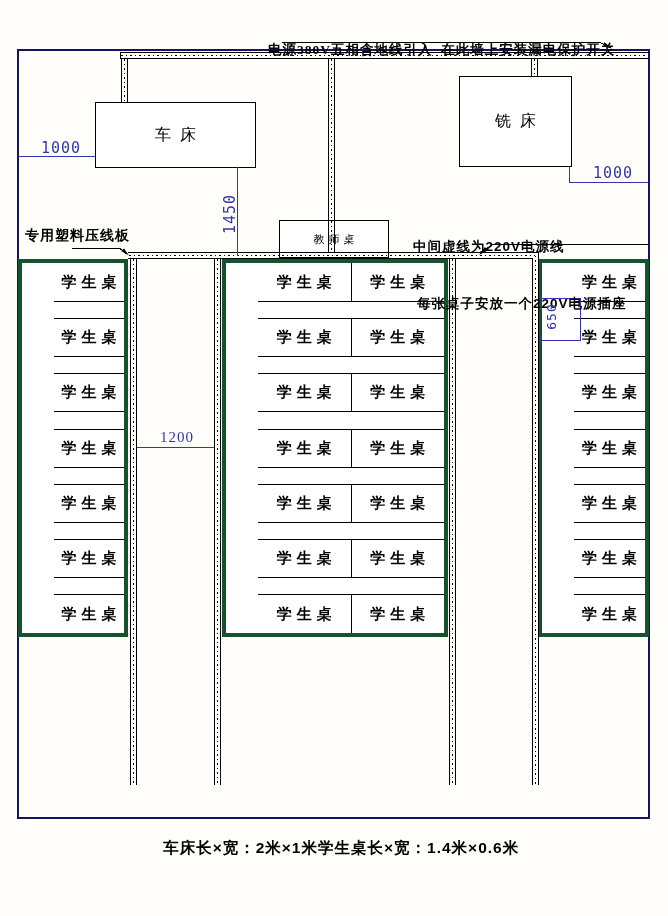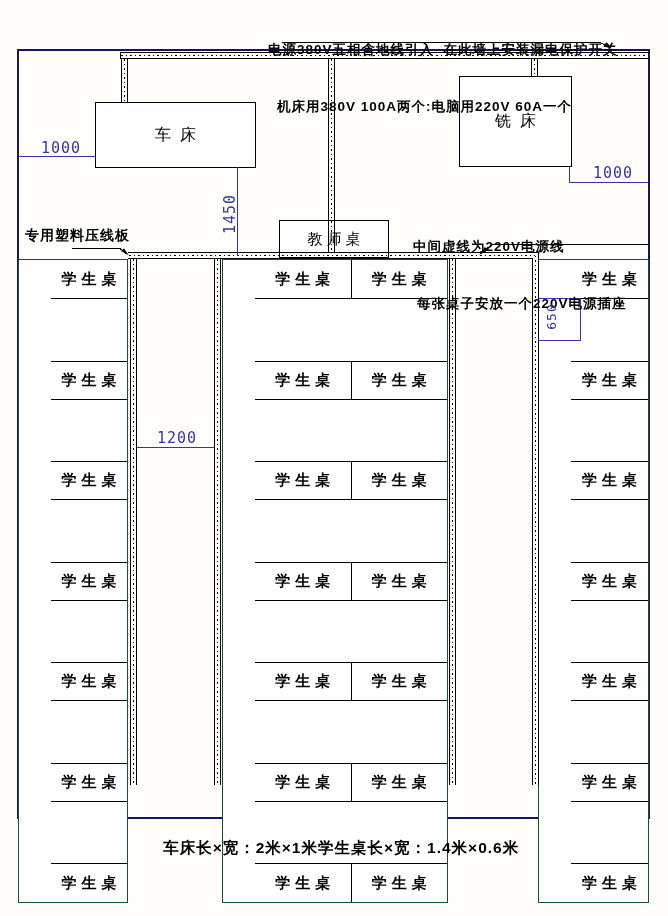--- a/index.html
+++ b/index.html
@@ -6,56 +6,56 @@
   .canvas{position:relative;width:668px;height:916px;background:#fffefb;
           font-family:"Liberation Sans",sans-serif;color:#000;overflow:hidden;}
   
   .room{position:absolute;left:17px;top:49px;width:633px;height:770px;
         border:2px solid #15155f;box-sizing:border-box;background:transparent;}
   
   .box{position:absolute;border:1px solid #000;background:#fff;box-sizing:border-box;
        display:flex;align-items:center;justify-content:center;font-size:16px;}
   .lathe{left:95px;top:102px;width:161px;height:66px;letter-spacing:9px;padding-left:9px;}
   .mill{left:459px;top:76px;width:113px;height:91px;letter-spacing:9px;padding-left:9px;}
-  .teacher{left:279px;top:220px;width:110px;height:38px;font-size:15px;letter-spacing:4px;padding-left:4px;}
-  
-  .col{position:absolute;top:259px;height:644px;border:1px solid #14532d;background:#fff;
+  .teacher{left:279px;top:220px;width:110px;height:38px;font-size:11px;letter-spacing:4px;padding-left:4px;}
+  
+  .col{position:absolute;top:259px;height:378px;border:4px solid #14532d;background:#fff;
        box-sizing:border-box;display:flex;flex-direction:column;padding-left:32px;}
   .col-left{left:18px;width:110px;}
   .col-middle{left:222px;width:226px;}
   .col-right{left:538px;width:111px;}
   .desk{flex:0 0 39px;border-top:1px solid #000;border-bottom:1px solid #000;display:flex;box-sizing:border-box;}
   .desk:first-child{border-top:none;}
   .desk:last-child{border-bottom:none;}
   .gapcell{flex:1 1 auto;}
   .half{flex:1;display:flex;align-items:center;justify-content:center;
         font-weight:bold;font-size:15px;letter-spacing:5px;padding-left:5px;}
   .desk.pair .half:first-child{border-right:1px solid #000;}
   
   svg.overlay{position:absolute;left:0;top:0;z-index:5;}
   svg .ln{stroke:#000;stroke-width:1;shape-rendering:crispEdges;}
   svg .dot{stroke:#000;stroke-width:1;stroke-dasharray:1.5 3;shape-rendering:crispEdges;}
   svg .blue{stroke:#3335a8;stroke-width:1;shape-rendering:crispEdges;}
   svg .arr{fill:#000;stroke:none;}
   
   .note{position:absolute;font-weight:bold;font-size:13.5px;letter-spacing:1px;
         line-height:19px;white-space:pre;z-index:6;}
-  .note-top{left:268px;top:2px;}
+  .note-top{left:268px;top:2px;font-family:Liberation Serif, serif;}
   .note-top .l2{padding-left:9px;}
   .note-mid{left:413px;top:199px;}
   .note-mid .l2{padding-left:4px;}
   .note-wire{left:25px;top:226px;font-size:14px;text-align:right;}
   
   .dim{position:absolute;color:#3335a8;font-family:"DejaVu Sans Mono","Liberation Mono",monospace;
        font-size:15px;letter-spacing:1px;text-align:center;z-index:6;font-weight:normal;}
   .dim-1000-left{left:26px;top:139px;width:70px;}
   .dim-1000-right{left:580px;top:164px;width:66px;}
   .dim-1450{left:196px;top:205px;width:68px;transform:rotate(-90deg);}
   .dim-650{left:528px;top:309px;width:46px;font-size:13px;transform:rotate(-90deg);}
-  .dim-1200{left:139px;top:429px;width:76px;}
+  .dim-1200{left:139px;top:429px;width:76px;font-family:Liberation Serif, serif;}
   
   .summary{position:absolute;left:30px;top:835px;font-weight:bold;font-size:15.5px;
            line-height:26px;letter-spacing:1px;z-index:6;}
   .summary .row{white-space:pre;text-align:right;}
   .summary .cleft{display:inline-block;width:288px;}
 </style>
 </head>
 <body>
 
 <div class="canvas">
@@ -229,21 +229,20 @@
       <polygon class="arr" points="612,48.5 603.5,46.5 605.5,43"></polygon>
       <polyline class="ln" fill="none" points="72,248.5 120,248.5 127.5,254.5"></polyline>
       <polygon class="arr" points="129,255.5 121,251 124,248.5"></polygon>
       <polyline class="ln" fill="none" points="648,244.5 492,244.5 480,254"></polyline>
       <polygon class="arr" points="479,255 485,247 488,250.5"></polygon>
     </g>
   </svg>
 
   <div class="note note-top">
     <div class="l1">电源380V五相含地线引入  在此墙上安装漏电保护开关</div>
-    <div class="l2">机床用380V 100A两个:电脑用220V 60A一个</div>
   </div>
   <div class="note note-mid">
     <div class="l1">中间虚线为220V电源线</div>
     <div class="l2">每张桌子安放一个220V电源插座</div>
   </div>
   <div class="note note-wire">专用塑料压线板</div>
 
   <div class="dim dim-1000-left">1000</div>
   <div class="dim dim-1000-right">1000</div>
   <div class="dim dim-1450">1450</div>

